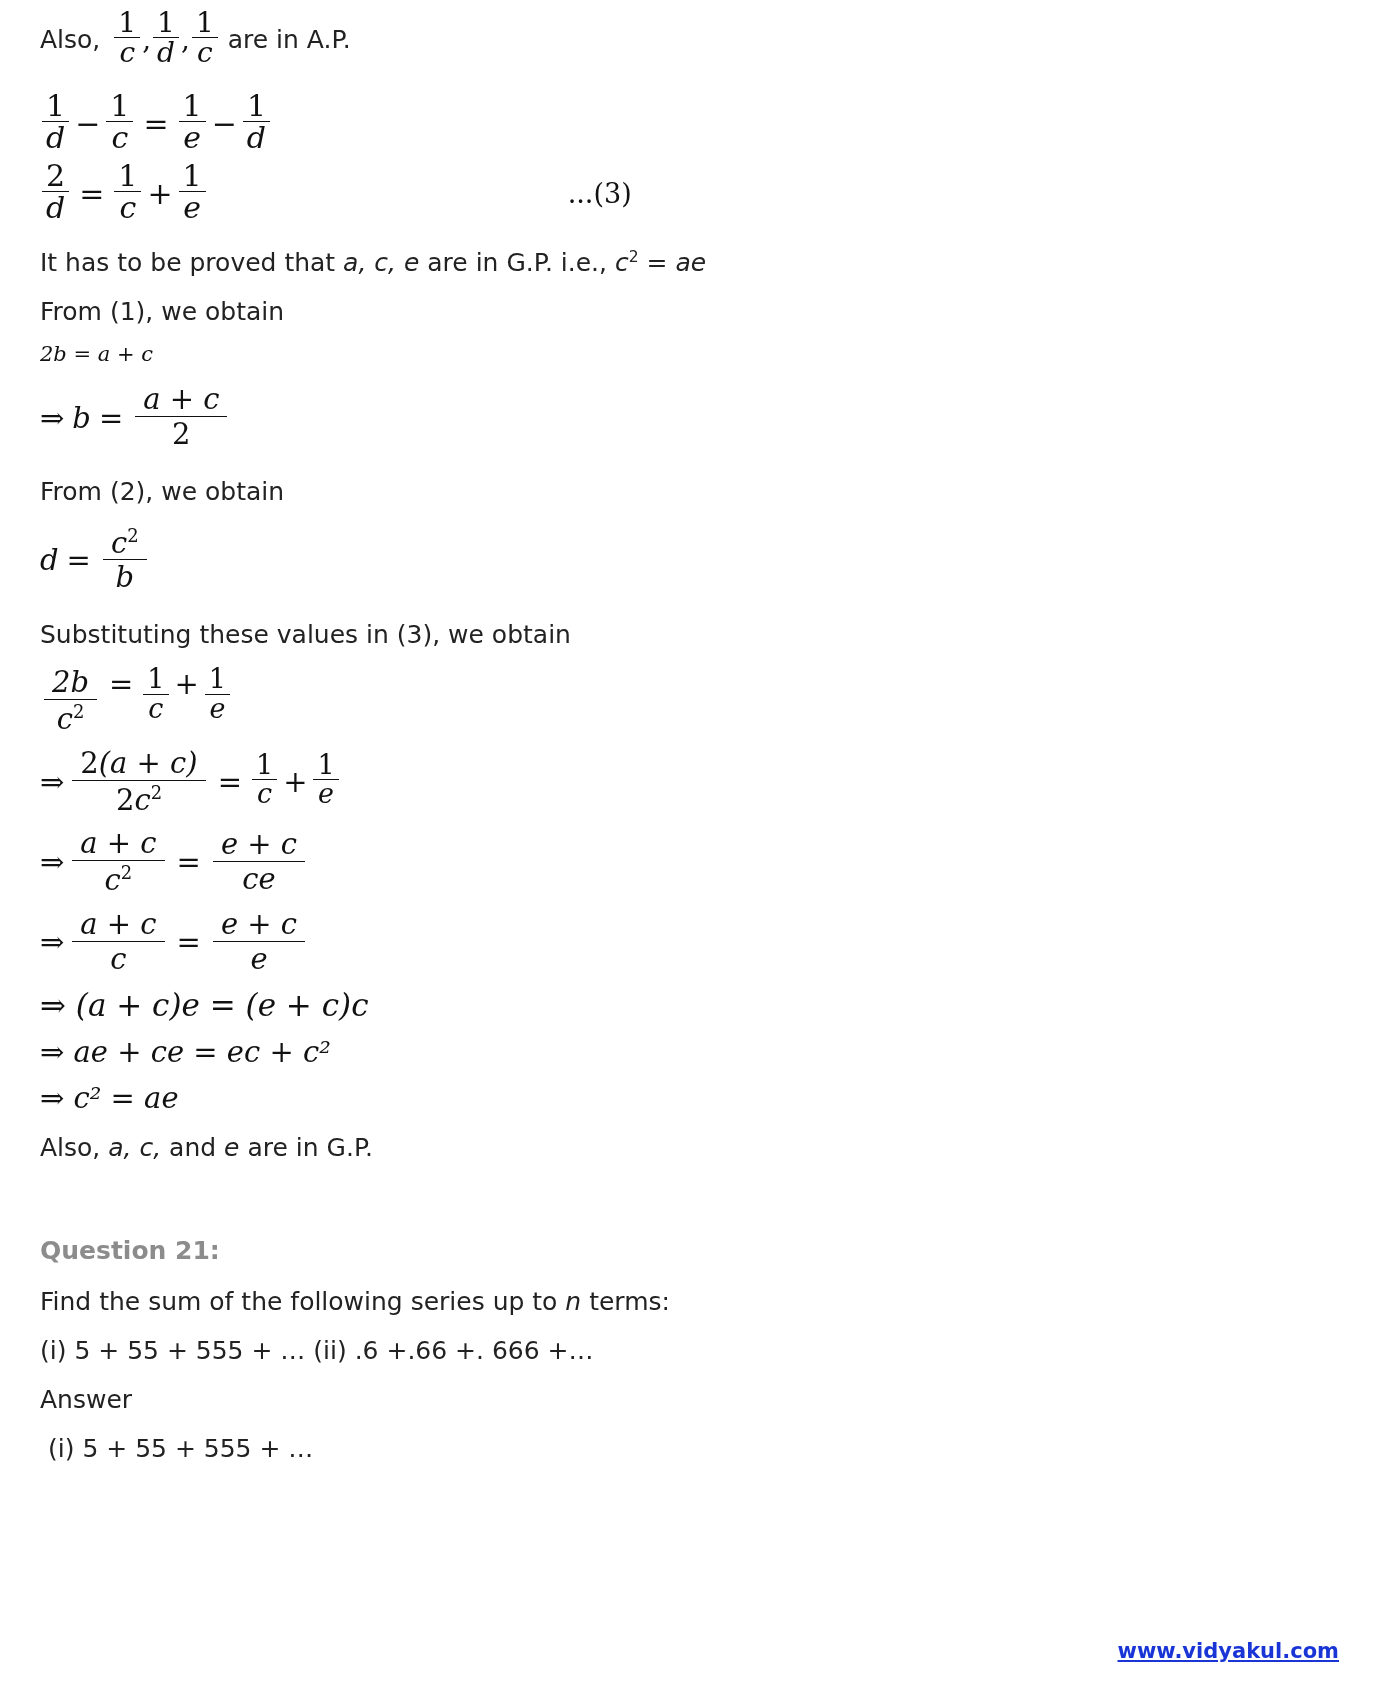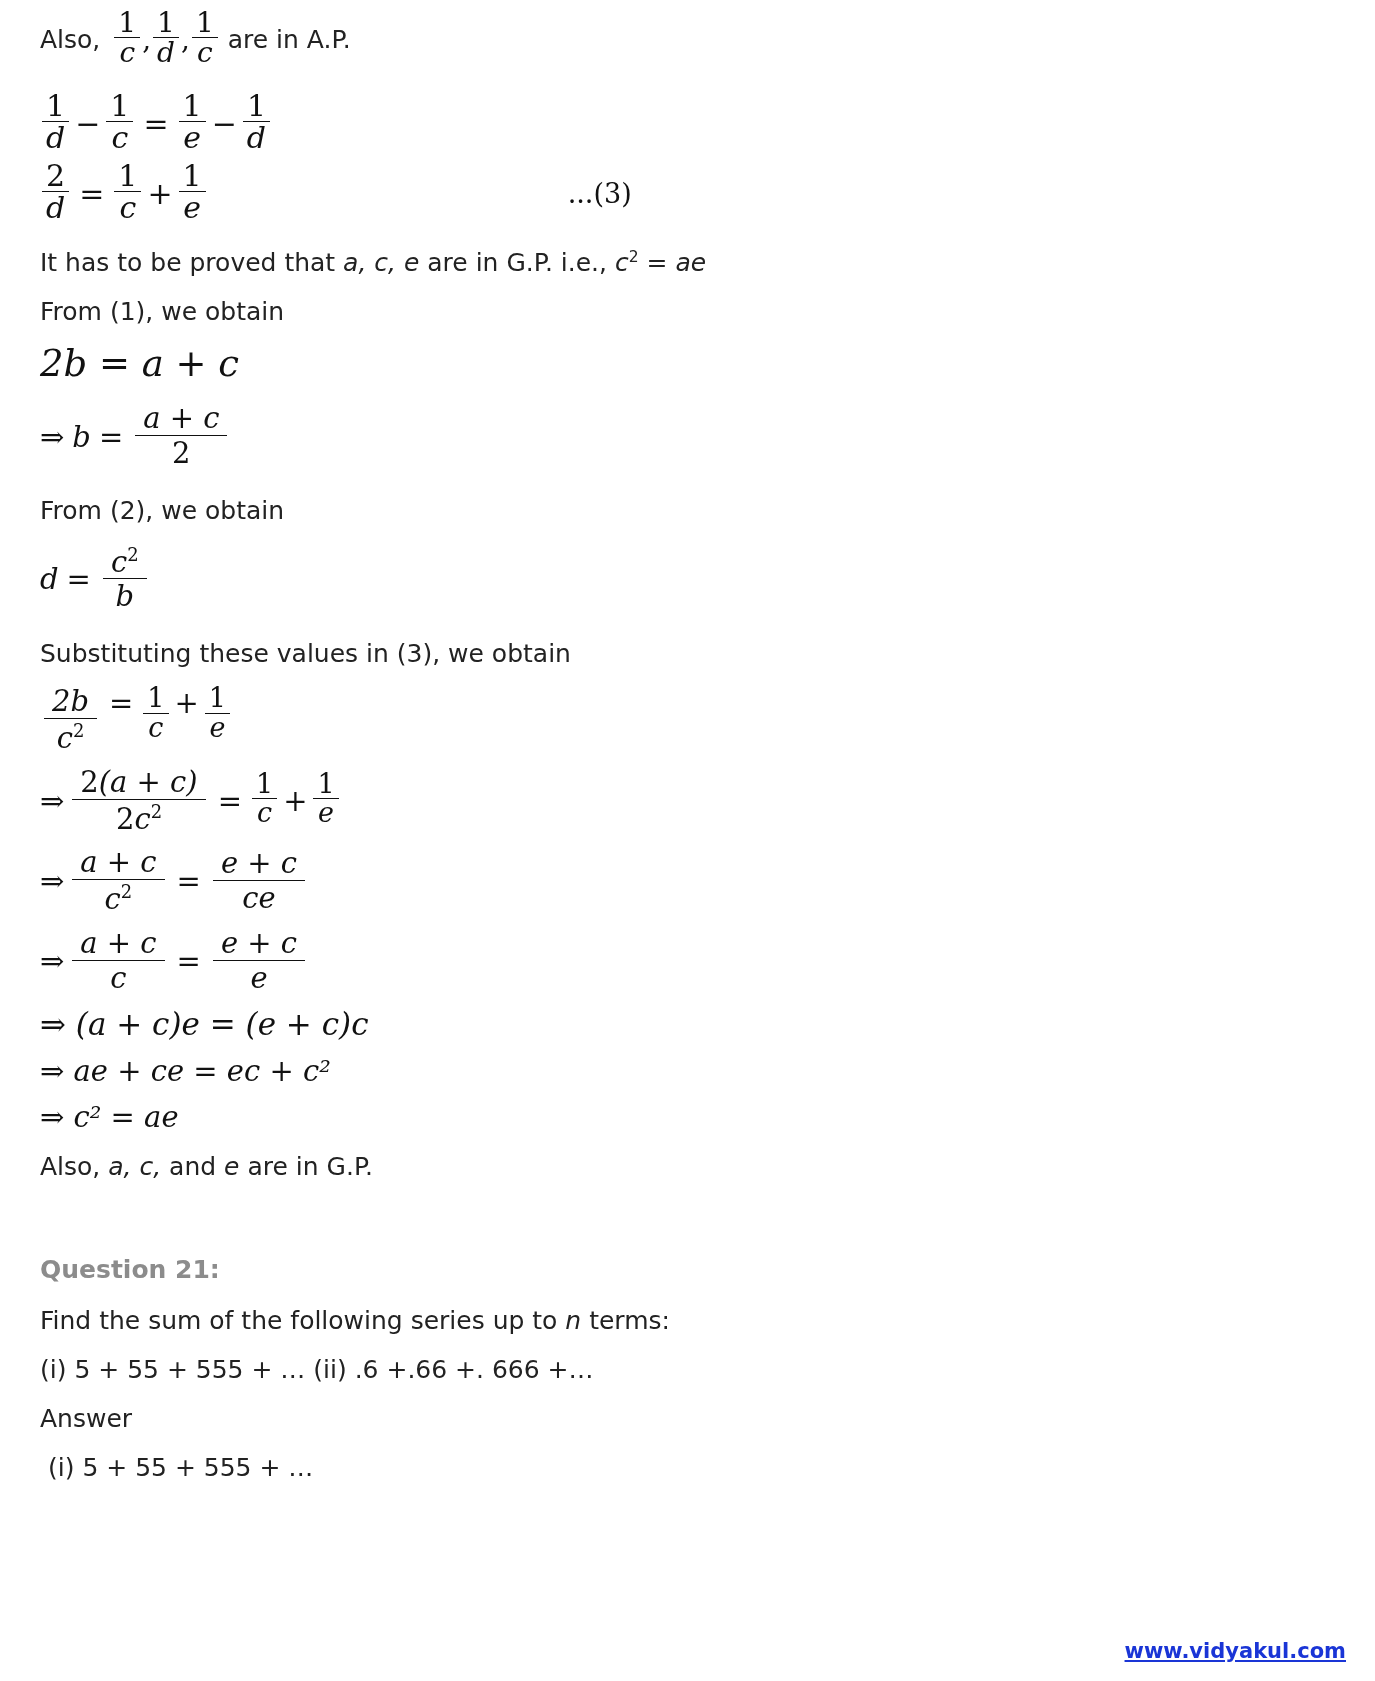--- a/index.html
+++ b/index.html
@@ -95,21 +95,21 @@
   .qheading {
     font-size: 25px;
     font-weight: bold;
     color: #8c8c8c;
     margin: 0 0 22px 0;
     font-family: "DejaVu Sans", sans-serif;
   }
 
   .watermark {
     position: absolute;
-    right: 29px;
+    right: 36px;
     bottom: 18px;
     font-size: 21px;
     font-weight: bold;
     color: #1a35d6;
     text-decoration: underline;
     font-family: "DejaVu Sans", sans-serif;
   }
 
   .blk { margin-bottom: 22px; }
 
@@ -206,21 +206,21 @@
       <span class="tagnum tagspace">...(3)</span>
     </div>
 
     <div class="para">
       <span>It has to be proved that </span><span class="it">a, c, e</span><span> are in G.P. i.e., </span><span class="it"><span>c</span><span class="supn">2</span> = ae</span>
     </div>
 
     <div class="para" style="margin-bottom:16px;">From (1), we obtain</div>
 
     <div class="eqrow" style="margin-bottom:18px;">
-      <span class="math" style="font-size:37px;">2b = a + c</span>
+      <span class="math" style="font-size:21px;">2b = a + c</span>
     </div>
 
     <div class="eqrow" style="margin-bottom:26px;">
       <span class="math" style="display:inline-flex;align-items:center;font-size:29px;">
         <span class="op" style="font-style:normal;">⇒</span>
         <span style="margin-left:8px;">b</span>
         <span class="eqsign">=</span>
         <span class="bigfrac">
             <span class="num">a + c</span>
             <span class="den mn">2</span>

